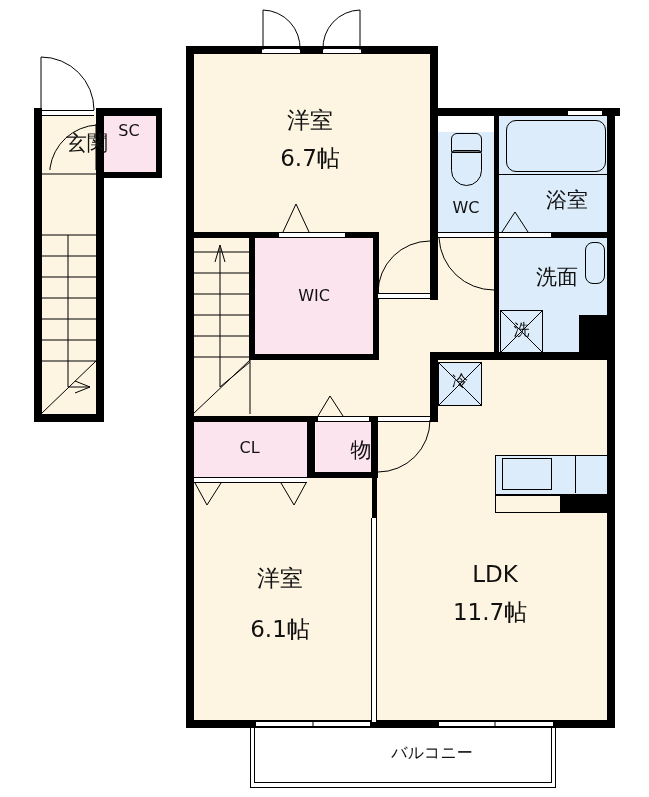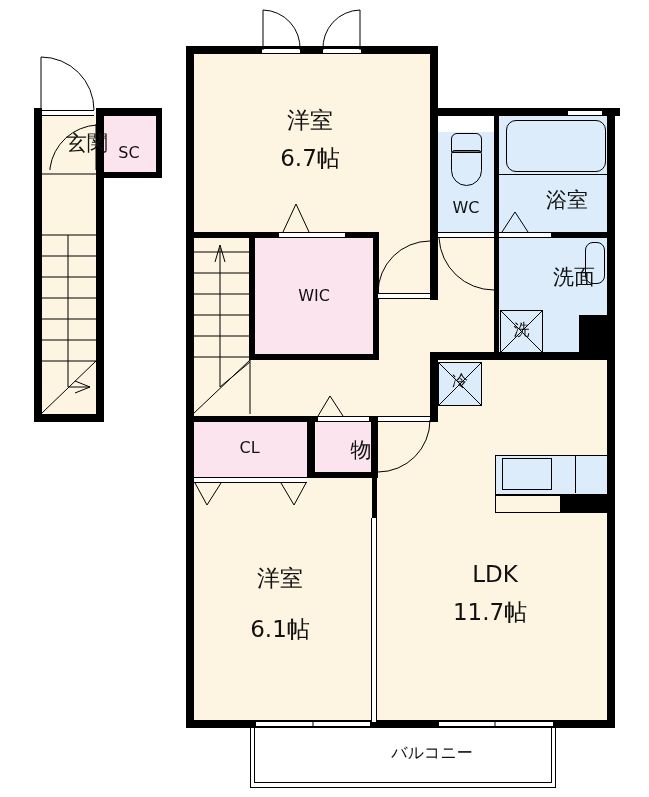--- a/index.html
+++ b/index.html
@@ -156,29 +156,29 @@
     <line x1="481" y1="363" x2="439" y2="405"></line>
 
     <line x1="313" y1="720" x2="313" y2="728"></line>
     <line x1="495" y1="720" x2="495" y2="728"></line>
 
     <line x1="453" y1="151" x2="480" y2="151"></line>
   </g>
 </svg>
 
 <div class="label mid" style="left:42px;top:132px;width:54px;">玄関</div>
-<div class="label small" style="left:102px;top:145px;width:54px;">SC</div>
+<div class="label small" style="left:102px;top:123px;width:54px;">SC</div>
 
 <div class="label big" style="left:240px;top:108px;width:140px;">洋室</div>
 <div class="label big" style="left:240px;top:146px;width:140px;">6.7帖</div>
 
 <div class="label small" style="left:255px;top:288px;width:118px;">WIC</div>
 <div class="label small" style="left:438px;top:200px;width:56px;">WC</div>
 <div class="label mid" style="left:499px;top:189px;width:100px;">浴室</div>
-<div class="label mid" style="left:516px;top:266px;width:80px;">洗面</div>
+<div class="label mid" style="left:499px;top:266px;width:80px;">洗面</div>
 <div class="label small" style="left:500px;top:322px;width:43px;">洗</div>
 <div class="label small" style="left:438px;top:373px;width:44px;">冷</div>
 
 <div class="label small" style="left:192px;top:440px;width:115px;">CL</div>
 <div class="label mid" style="left:315px;top:439px;width:56px;">物</div>
 
 <div class="label big" style="left:210px;top:566px;width:140px;">洋室</div>
 <div class="label big" style="left:210px;top:617px;width:140px;">6.1帖</div>
 
 <div class="label big" style="left:425px;top:562px;width:140px;">LDK</div>

